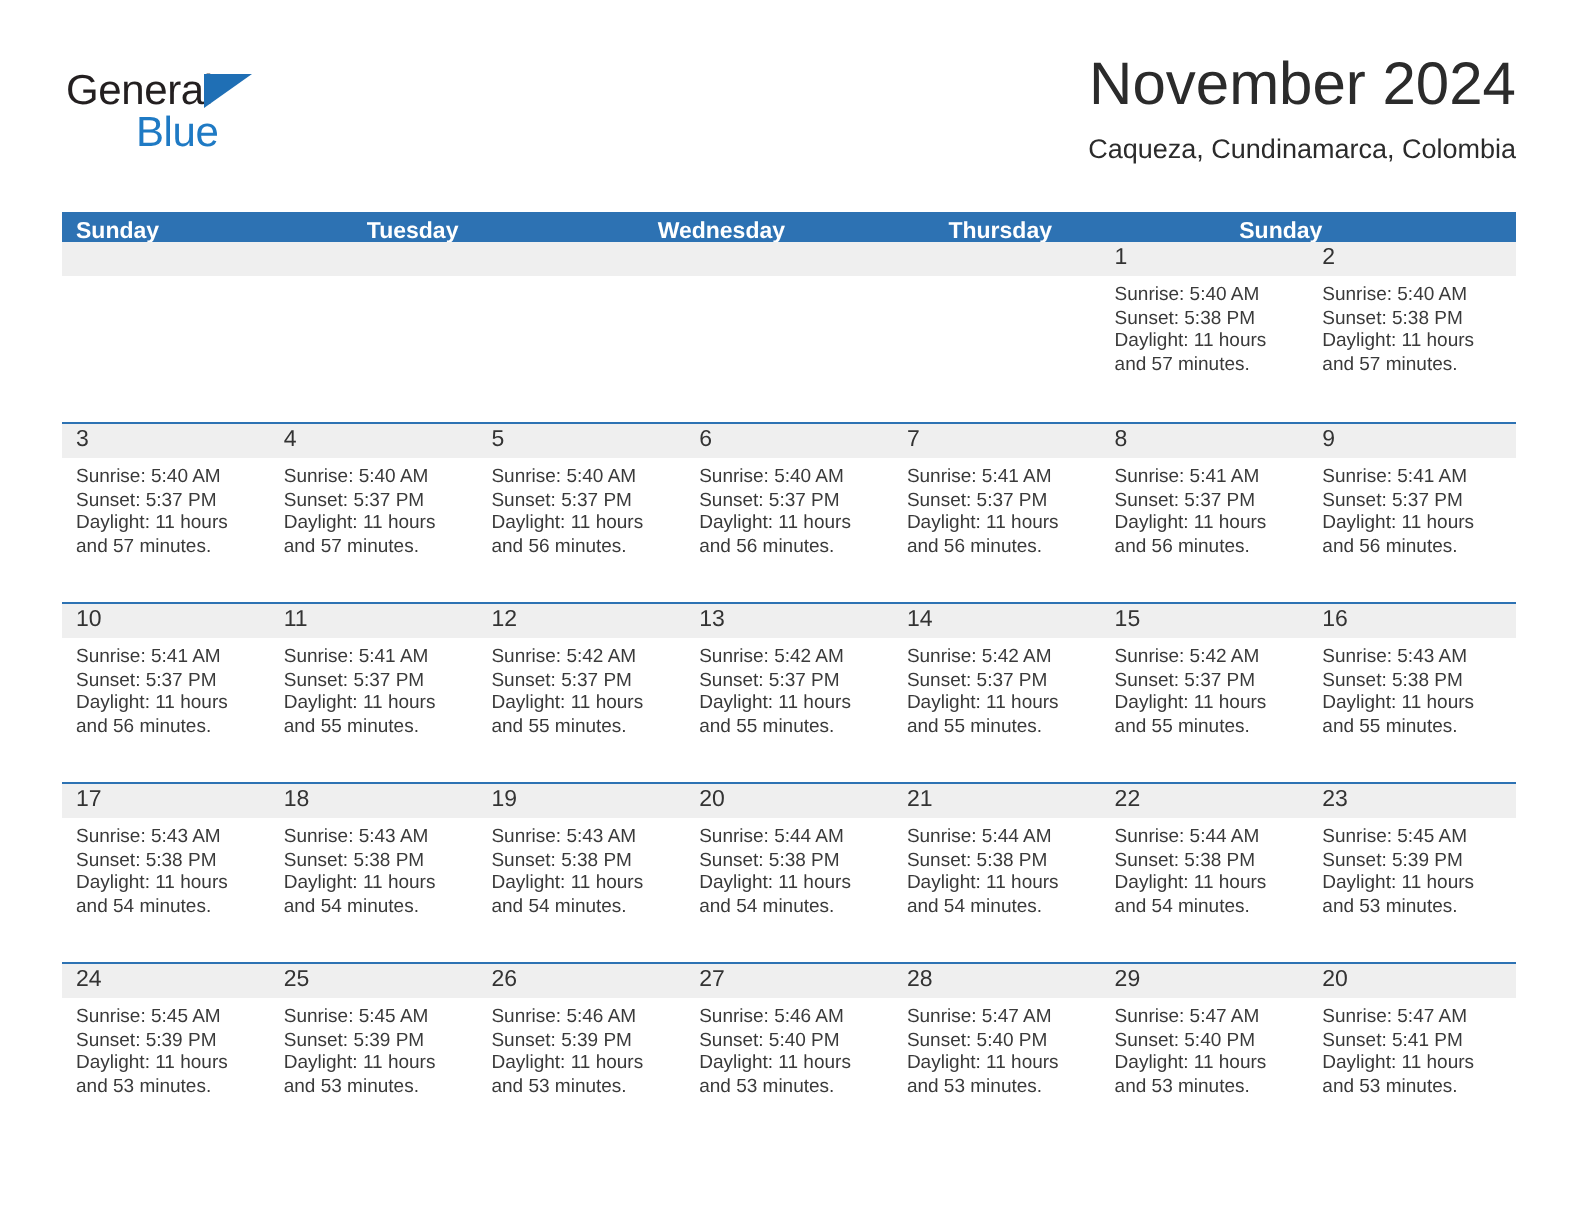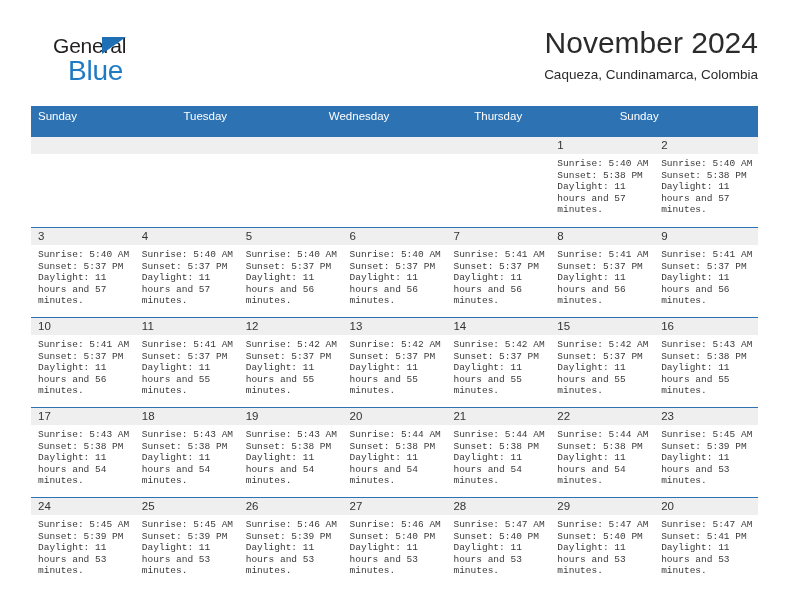--- a/index.html
+++ b/index.html
@@ -37,36 +37,35 @@
     height: 56px;
   }
   .logo-general {
     position: absolute;
     left: 2px;
     top: 0px;
     font-size: 21px;
     letter-spacing: -0.2px;
     color: #231f20;
     font-family: "Liberation Sans", sans-serif;
-    margin-left: 20px;
   }
   .logo-tri {
     position: absolute;
     left: 71px;
     top: 3px;
     width: 0;
     height: 0;
     border-left: 24px solid #1f6fb5;
     border-bottom: 17px solid transparent;
   }
   .logo-blue {
     position: absolute;
     left: 37px;
     top: 21px;
-    font-size: 28px;
+    font-size: 21px;
     letter-spacing: -0.2px;
     color: #1f7ac4;
     font-family: "Liberation Sans", sans-serif;
   }
   .title-block {
     position: absolute;
     right: 0;
     top: 0;
     text-align: right;
   }
@@ -88,21 +87,22 @@
   
   .calendar {
     position: absolute;
     left: 31px;
     top: 106px;
     width: 727px;
   }
   .weekdays {
     display: flex;
     background: #2d72b3;
-    height: 31px;
+    height: 15px;
+    font-weight: bold;
   }
   .weekday {
     flex: 1 1 0;
     color: #ffffff;
     font-size: 11.5px;
     line-height: 20px;
     padding-left: 7px;
     box-sizing: border-box;
     white-space: nowrap;
   }
@@ -131,21 +131,20 @@
     box-sizing: border-box;
   }
   .day-cell.empty .day-number {
     background: #efefef;
   }
   .day-info {
     padding: 4px 6px 0 7px;
     font-size: 9.5px;
     line-height: 11.6px;
     color: #3a3a3a;
-    font-family: Liberation Mono, monospace;
   }
   .day-info div {
     white-space: nowrap;
   }
   .daylight-line {
     white-space: normal !important;
     max-width: 88px;
   }
 </style>
 </head>

